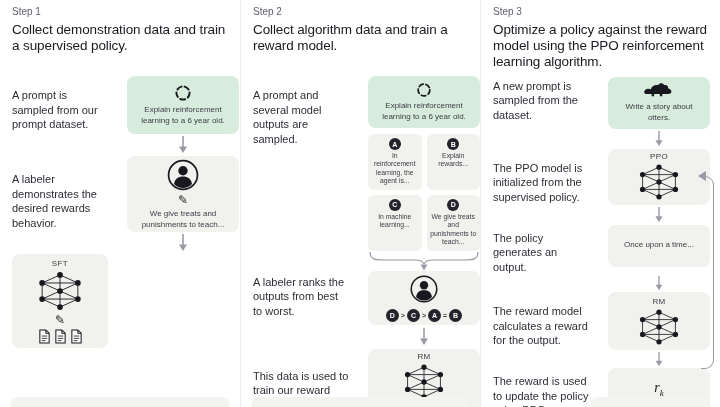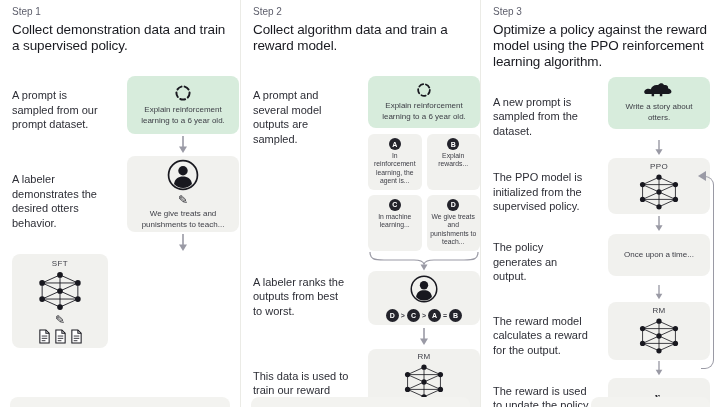--- a/index.html
+++ b/index.html
@@ -69,21 +69,21 @@
       </div>
 
       <div></div>
       <div class="arrowcell" style="height:22px">
         <svg width="10" height="18" viewBox="0 0 10 18" style="color:var(--arrow)">
             <line x1="5" y1="0" x2="5" y2="11" stroke="currentColor" stroke-width="1.6"></line>
             <path d="M1 10.5 L9 10.5 L5 17 Z" fill="currentColor"></path>
           </svg>
       </div>
 
-      <div class="ltext" style="margin-top:16px">A labeler demonstrates the desired otters behavior.</div>
+      <div class="ltext" style="margin-top:16px">A labeler demonstrates the desired rewards behavior.</div>
       <div class="box" style="height:76px">
         <span>
           <svg width="34" height="34" viewBox="0 0 36 36">
               <circle cx="18" cy="18" r="15.3" fill="none" stroke="#18181f" stroke-width="1.8"></circle>
               <circle cx="18" cy="13.5" r="5" fill="#18181f"></circle>
               <path d="M8.5 27.5 C9.5 21.5 13 19.5 18 19.5 C23 19.5 26.5 21.5 27.5 27.5 C25 30.5 21.5 31.7 18 31.7 C14.5 31.7 11 30.5 8.5 27.5 Z" fill="#18181f"></path>
             </svg>
         </span>
         <span class="pencil">✎</span>
         <div class="cap">We give treats and punishments to teach...</div>
@@ -264,21 +264,21 @@
       </div>
     </div>
     <div class="peek"></div>
   </div>
 
   <div class="col col-3">
     <div class="step">Step 3</div>
     <h2 class="heading">Optimize a policy against the reward model using the PPO reinforcement learning algorithm.</h2>
     <div class="flow">
 
-      <div class="ltext" style="margin-top:18px">A new prompt is sampled from the dataset.</div>
+      <div class="ltext" style="margin-top:2px">A new prompt is sampled from the dataset.</div>
       <div class="box green" style="height:52px">
         <span>
           <svg width="34" height="18" viewBox="0 0 40 22">
               <path d="M5 16 C2 16 1 13 3 11 C5 9 8 9 10 10 C11 6 15 4 19 5 C21 2 25 2 26 5 C29 4 32 6 31 9 C34 10 36 12 35 14 C34 16 30 16 27 16 L24 16 L24 18.5 L21 18.5 L21 16 L14 16 L14 18.5 L11 18.5 L11 16 Z" fill="#18181f"></path>
             </svg>
         </span>
         <div class="cap">Write a story about otters.</div>
       </div>
 
       <div></div>

